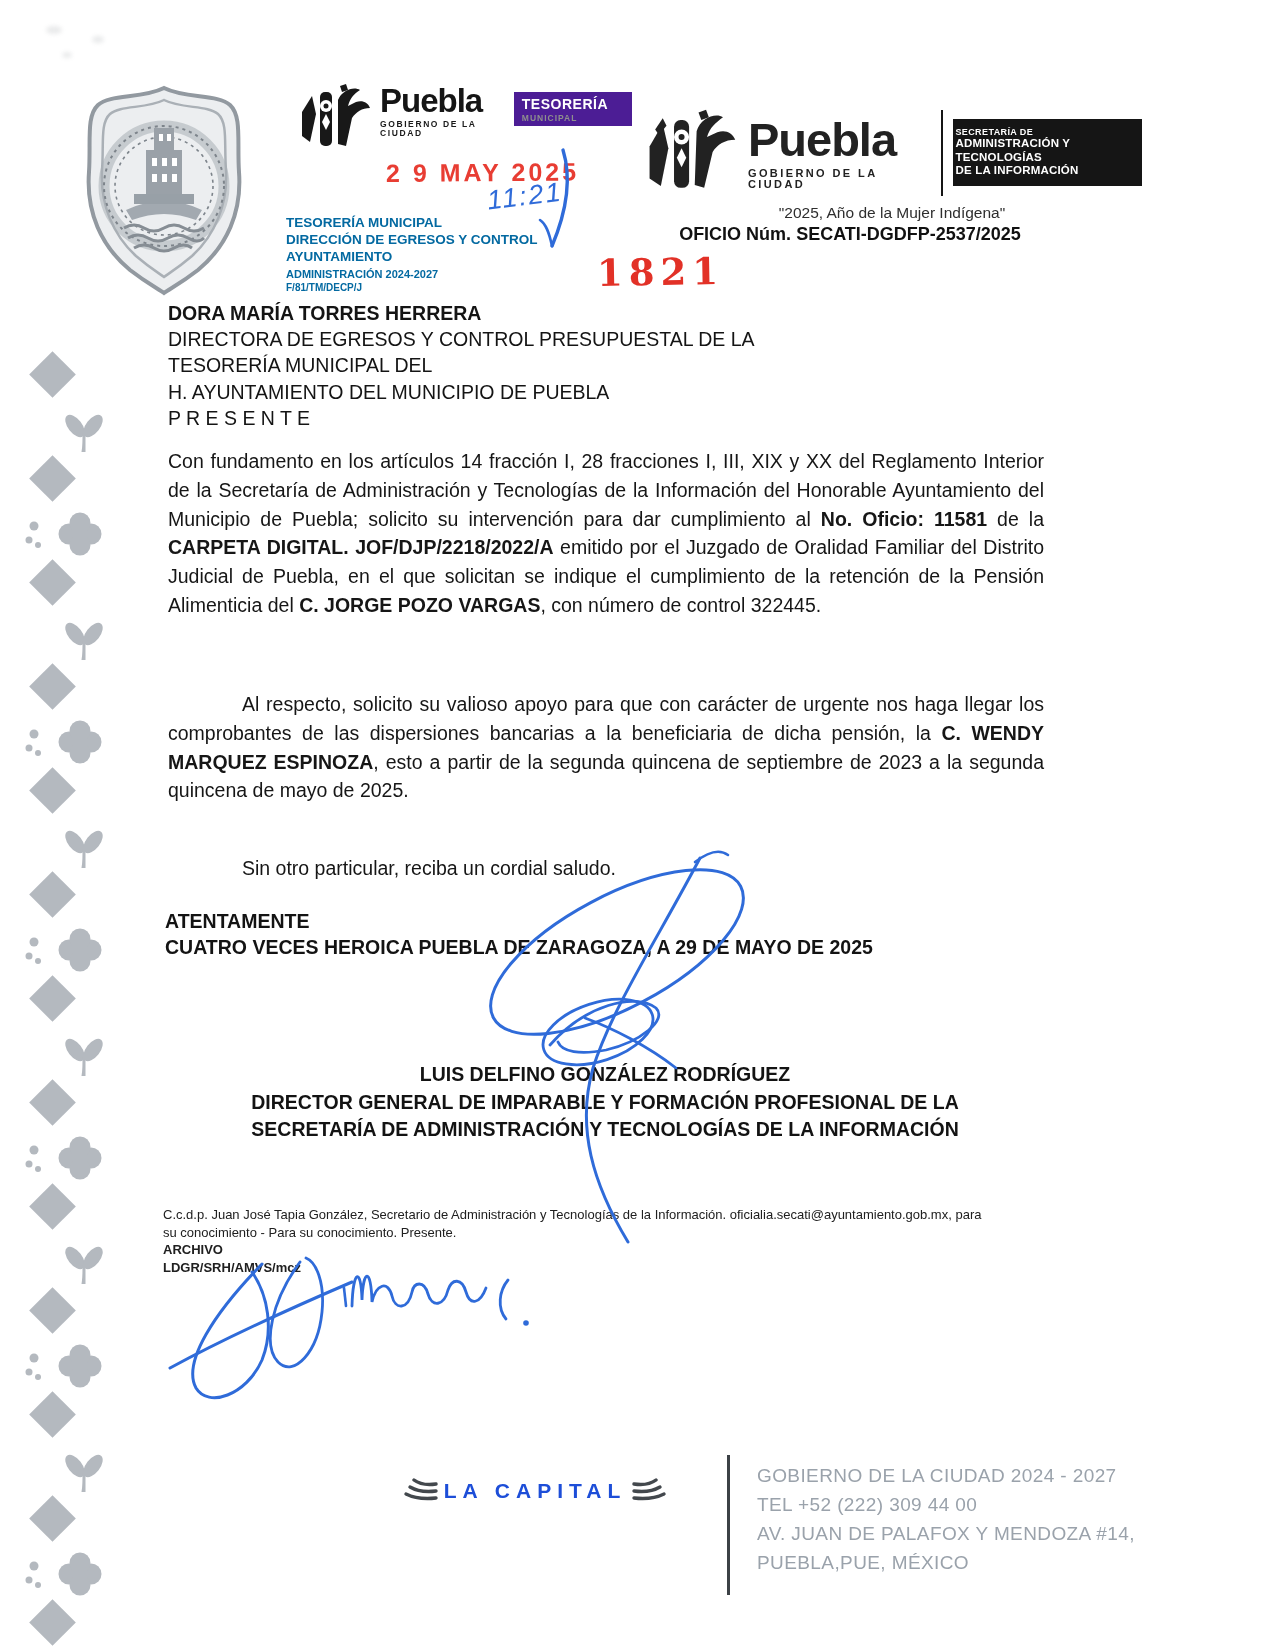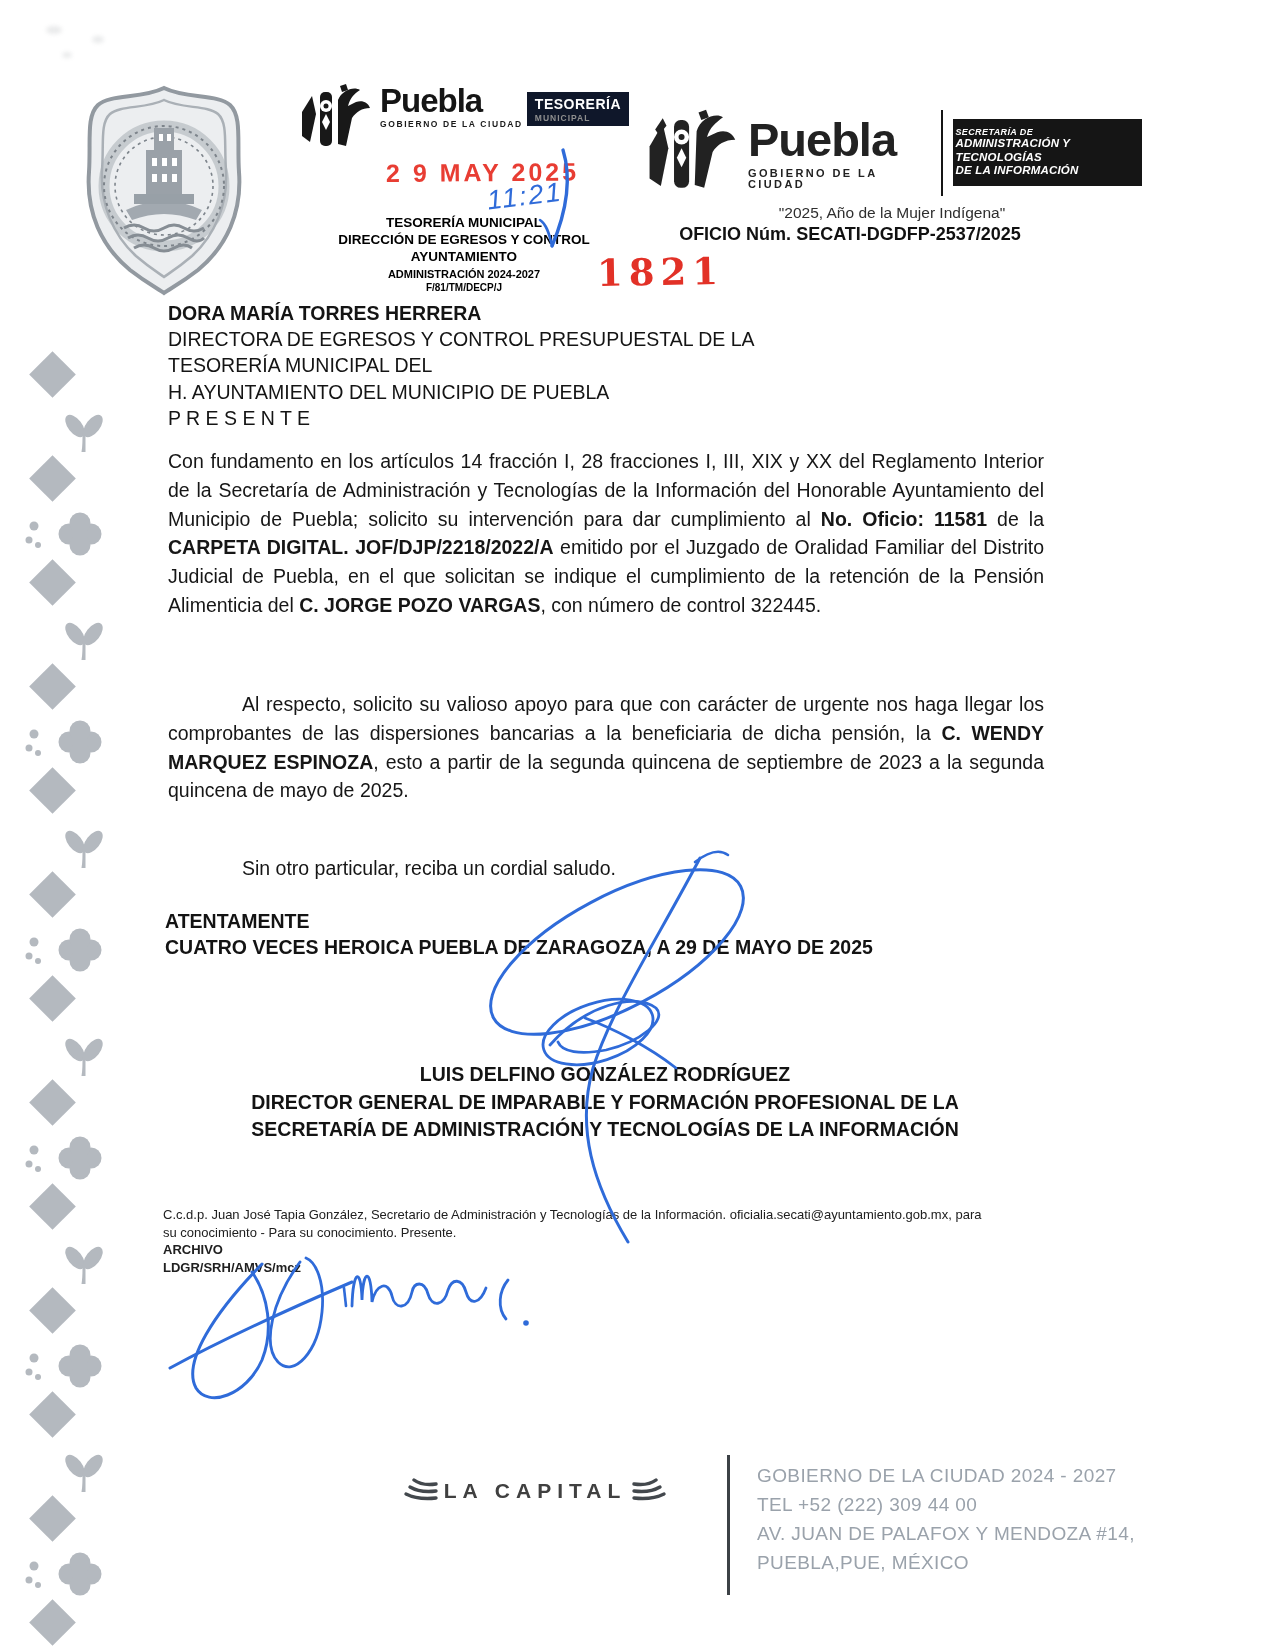--- a/index.html
+++ b/index.html
@@ -13,39 +13,39 @@
 
   
   .crest{left:80px;top:82px;width:168px;height:214px;}
   .smudge{border-radius:50%;background:#8a8f94;opacity:.18;filter:blur(2px);}
 
   .c-logo{left:296px;top:84px;width:336px;height:70px;display:flex;align-items:flex-start;}
   .c-logo .mark{flex:0 0 auto;}
   .c-word{margin-left:6px;line-height:1;}
   .c-word .wm{font-size:33px;font-weight:800;letter-spacing:-1px;color:#151515;}
   .c-word .ws{font-size:8.5px;font-weight:700;letter-spacing:1.6px;color:#1a1a1a;margin-top:3px;}
-  .c-box{margin-left:4px;margin-top:8px;background:#0f172a;color:#fff;padding:4px 8px 3px 8px;}
+  .c-box{margin-left:4px;margin-top:8px;background:#4c1d95;color:#fff;padding:4px 24px 3px 8px;}
   .c-box .t1{font-size:14px;font-weight:800;letter-spacing:.5px;}
   .c-box .t2{font-size:8.5px;font-weight:700;color:#8e8e8e;letter-spacing:1px;margin-top:1px;}
 
   .date-stamp{left:386px;top:158px;width:240px;color:#e83d33;font-size:25px;font-weight:800;
     letter-spacing:3px;transform:rotate(-.5deg);}
   .time-note{left:487px;top:181px;color:#2f6bd9;font-size:27px;font-weight:400;font-style:italic;
     transform:rotate(-7deg);letter-spacing:2px;}
-  .dept{left:286px;top:214px;width:356px;text-align:center;color:#000000;font-weight:700;}
+  .dept{left:286px;top:214px;width:356px;color:#0369a1;font-weight:700;}
   .dept .d1{font-size:13.5px;line-height:17px;}
   .dept .d2{font-size:11px;line-height:14px;margin-top:2px;}
   .dept .d3{font-size:10px;line-height:13px;}
 
   .r-logo{left:642px;top:100px;width:500px;height:105px;display:flex;align-items:center;}
   .r-word{margin-left:8px;line-height:1;}
   .r-word .wm{font-size:47px;font-weight:800;letter-spacing:-1px;color:#222;}
   .r-word .ws{font-size:11px;font-weight:700;letter-spacing:2.4px;color:#222;margin-top:5px;}
   .r-bar{width:3px;height:86px;background:#151515;margin:0 10px 0 12px;}
-  .r-box{background:#151515;color:#fff;width:196px;padding:8px 2px;font-style:italic;}
+  .r-box{background:#151515;color:#fff;width:196px;padding:8px 2px;}
   .r-box .s1{font-size:9px;font-weight:700;letter-spacing:.4px;}
   .r-box .s2{font-size:11.5px;font-weight:800;letter-spacing:.2px;line-height:13.5px;}
   .motto{left:642px;top:204px;width:500px;text-align:center;font-size:15.5px;color:#2e2e2e;}
   .oficio{left:600px;top:224px;width:500px;text-align:center;font-size:18px;font-weight:700;color:#111;}
   .folio{left:597px;top:250px;font-family:"DejaVu Serif", serif;font-size:37px;font-weight:700;
     color:#e23127;letter-spacing:6px;transform:rotate(-1deg);}
 
   
   .recipient{left:168px;top:300px;font-size:19.5px;line-height:26.2px;color:#141414;}
   .recipient .rn{font-weight:700;}
@@ -53,21 +53,21 @@
   .p1{top:447px;}
   .p2{top:690px;text-indent:74px;}
   .closing{left:168px;top:857px;width:876px;font-size:19.5px;color:#161616;text-indent:74px;}
   .attn{left:165px;top:908px;width:880px;text-align:left;font-size:19.5px;font-weight:700;color:#131313;line-height:26px;}
   .name-block{left:165px;top:1061px;width:880px;text-align:center;font-size:19.5px;font-weight:700;color:#131313;line-height:27.5px;}
 
   .ccdp{left:163px;top:1206px;width:905px;font-size:13px;line-height:17.5px;color:#202020;}
   .ccdp .bold{font-weight:700;}
 
   
-  .f-brand{left:385px;top:1478px;width:300px;text-align:center;color:#404040;}
+  .f-brand{left:385px;top:1478px;width:300px;text-align:center;color:#1d4ed8;}
   .f-cap{display:flex;align-items:center;justify-content:center;gap:6px;}
   .f-cap .txt{font-size:21px;font-weight:700;letter-spacing:6px;}
   .f-imp{font-size:43px;font-weight:800;letter-spacing:2px;margin-top:2px;}
   .f-div{left:727px;top:1455px;width:2.5px;height:140px;background:#3c4146;}
   .f-right{left:757px;top:1461px;width:400px;font-size:19px;line-height:29px;color:#9aa2ab;letter-spacing:.4px;}
 
   .ink{pointer-events:none;}
 </style>
 </head>
 <body>

